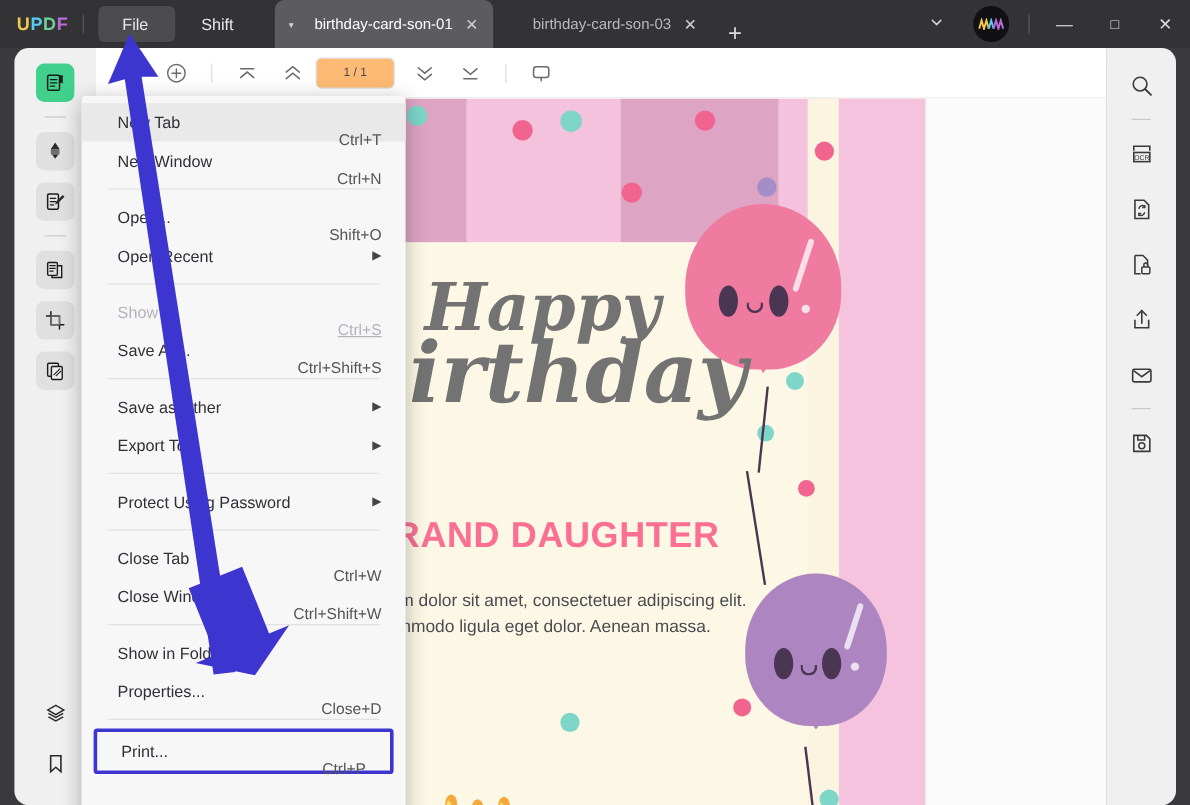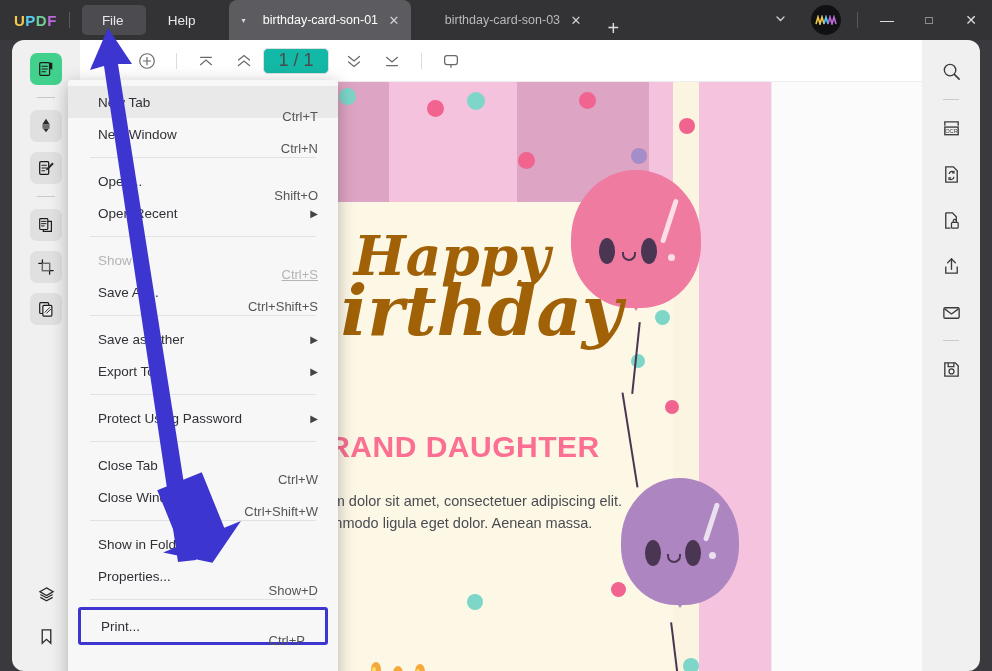--- a/index.html
+++ b/index.html
@@ -97,21 +97,21 @@
   .toolbar {
     position:absolute; top:0; left:0; right:0; height: 42px;
     display:flex; align-items:center; background:#fff;
     border-bottom: 1px solid #ededed;
   }
   .tb-item { display:flex; align-items:center; justify-content:center; color:#6a6a6a; }
   .tb-sep { width:1px; height:16px; background:#dcdcdc; margin: 0 10px; }
   .pagebox {
     width: 66px; height: 26px; border:1px solid #dfdfdf; border-radius: 5px;
     display:flex; align-items:center; justify-content:center;
-    font-size: 18px; color:#4a4a4a; background:#14b8a6;
+    font-size: 10px; color:#4a4a4a; background:#fdba74;
   }
 
   
   .doc-wrap {
     position:absolute; top:42px; left:0; right:0; bottom:0;
     background:#fbfbfb; display:flex; justify-content:center;
     overflow:hidden;
   }
   .page {
     position:relative; width: 540px; height: 620px; margin-top: 0;
@@ -140,21 +140,21 @@
   }
   .b-shine {
     position:absolute; width:5px; height:46px; border-radius:4px;
     background:rgba(255,255,255,.75); transform: rotate(18deg);
   }
   .b-shine2 { position:absolute; width:7px;height:7px;border-radius:50%; background:rgba(255,255,255,.75); }
   .b-string { position:absolute; border-left:2px solid #4a3552; }
 
   .card-title {
     position:absolute; left: 0; right: 98px; top: 148px; text-align:center;
-    font-family:"DejaVu Serif", serif; color:#a16207;
+    font-family:"DejaVu Serif", serif; color:#737373;
   }
   .ct-happy { font-size: 55px; font-style: italic; font-weight:bold; line-height: .95; }
   .ct-bday { font-size: 70px; font-style: italic; font-weight:bold; line-height: .95; margin-top: -4px; }
   .card-sub {
     position:absolute; left:0; right:98px; top: 348px; text-align:center;
     font-size: 30px; font-weight:bold; letter-spacing:.5px; color:#fa6f92;
   }
   .card-body {
     position:absolute; left: 30px; right: 110px; top: 408px;
     font-size: 14.5px; line-height: 1.55; color:#4b4b52;
@@ -198,21 +198,21 @@
   <div class="titlebar">
     <div class="brand">
       <span>U</span>
       <span>P</span>
       <span>D</span>
       <span>F</span>
     </div>
     <div class="brand-div"></div>
 
     <div class="menu-btn active">File</div>
-    <div class="menu-btn">Help</div>
+    <div class="menu-btn">Shift</div>
 
     <div class="tabstrip">
       <div class="tab active">
         <span class="caret">▾</span>
         <span class="ttl">birthday-card-son-01</span>
         <span class="tclose">✕</span>
       </div>
       <div class="tab">
         <span class="ttl">birthday-card-son-03</span>
         <span class="tclose">✕</span>
@@ -533,21 +533,21 @@
         <div class="mi">
           <span>Close Window</span>
           <span class="sc">Ctrl+Shift+W</span>
         </div>
         <div class="mi-sep"></div>
         <div class="mi">
           <span>Show in Folder</span>
         </div>
         <div class="mi">
           <span>Properties...</span>
-          <span class="sc">Show+D</span>
+          <span class="sc">Close+D</span>
         </div>
         <div class="mi-sep"></div>
         <div class="mi boxed">
           <span>Print...</span>
           <span class="sc">Ctrl+P</span>
         </div>
       </div>
 
   </div>
 

